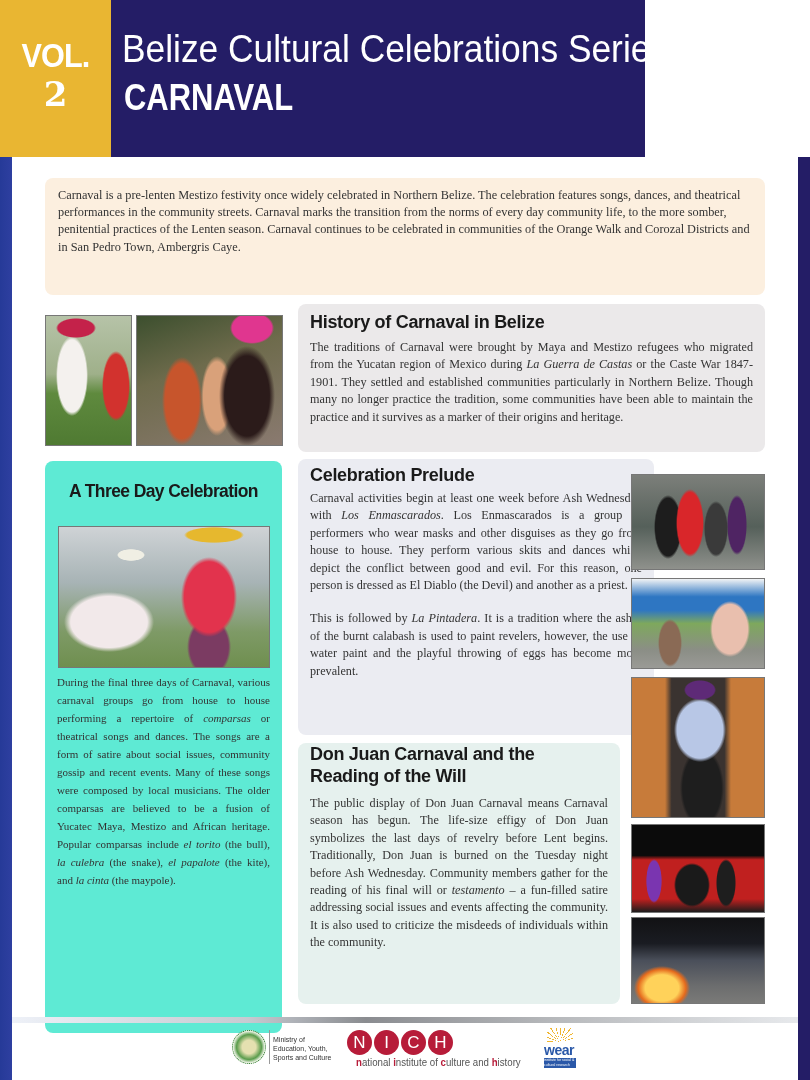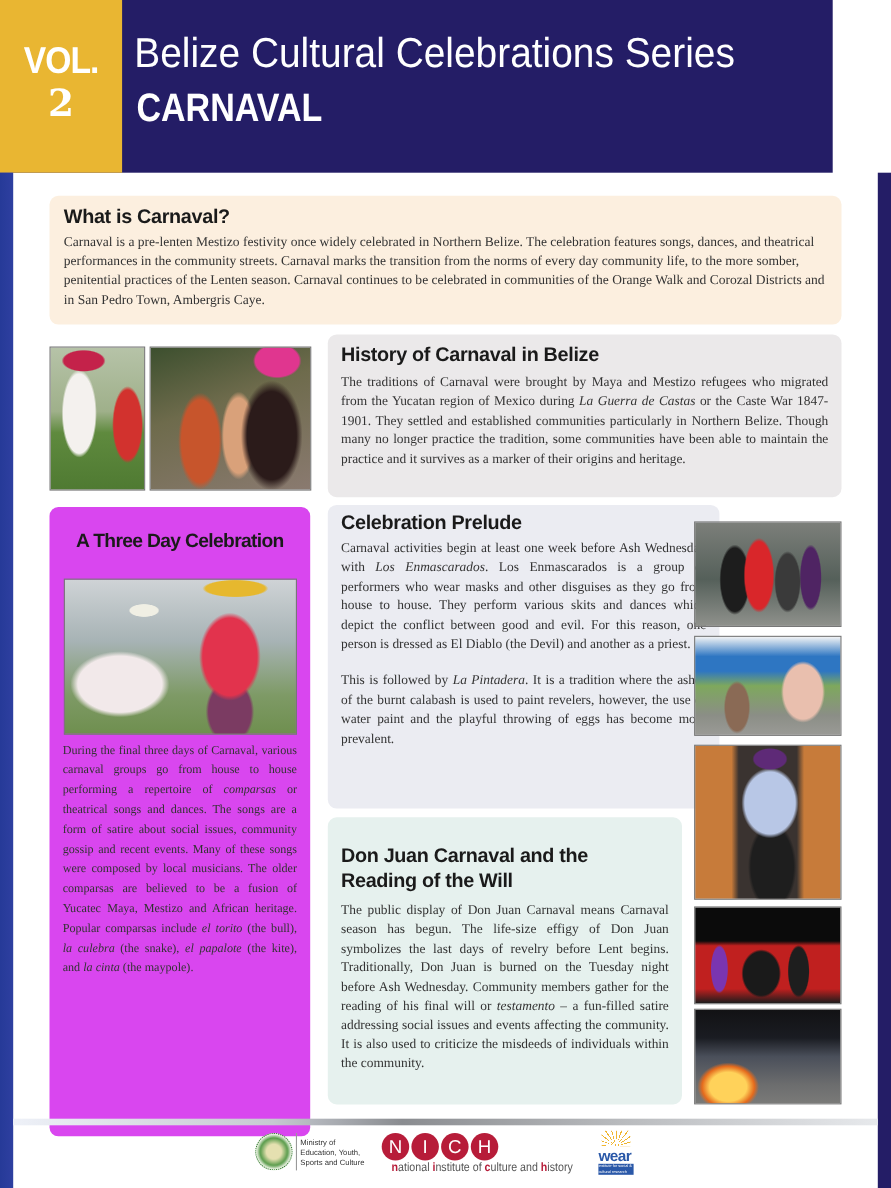--- a/index.html
+++ b/index.html
@@ -1,20 +1,20 @@
 <!DOCTYPE html>
 <html><head>
 <meta charset="utf-8">
 <style>
   * { box-sizing: border-box; margin: 0; padding: 0; }
   html, body { width: 810px; height: 1080px; overflow: hidden; background: #ffffff; }
   body { position: relative; font-family: "Liberation Sans", "DejaVu Sans", sans-serif; color: #2a2a2a; }
 
   
-  .header { position: absolute; left: 0; top: 0; width: 757px; height: 157px; background: #241d66; }
+  .header { position: absolute; left: 0; top: 0; width: 645px; height: 157px; background: #241d66; }
   .vol-box { position: absolute; left: 0; top: 0; width: 111px; height: 157px; background: #e9b632; }
   .vol-label { position: absolute; left: 0; width: 111px; top: 36px; text-align: center; color: #fff;
     font-family: "Liberation Sans", sans-serif; font-weight: 900; font-size: 34px; letter-spacing: -1px; transform: scaleX(0.9); }
   .vol-num { position: absolute; left: 0; width: 111px; top: 74px; text-align: center; color: #fff;
     font-family: "DejaVu Serif", serif; font-weight: bold; font-size: 34px; }
   .series-title { position: absolute; left: 122px; top: 28px; color: #fff; font-size: 38px; font-weight: normal;
     font-family: "Liberation Sans", sans-serif; transform: scaleX(0.93); transform-origin: left center; white-space: nowrap; }
   .volume-title { position: absolute; left: 124px; top: 77px; color: #fff; font-size: 36px; font-weight: bold;
     font-family: "Liberation Sans", sans-serif; transform: scaleX(0.86); transform-origin: left center; }
 
@@ -28,29 +28,29 @@
   .card p { font-family: Liberation Serif, serif; font-size: 12.2px; line-height: 17.4px; color: #333; text-align: justify; }
   .card p em { font-style: italic; }
 
   .what { left: 45px; top: 178px; width: 720px; height: 117px; background: #fcefdf; padding: 9px 13px; }
   .what h2 { font-size: 18px; margin-bottom: 4px; }
   .what p { font-size: 12.3px; line-height: 17.2px; text-align: left; }
 
   .history { left: 298px; top: 304px; width: 467px; height: 148px; background: #ebe9ea; padding: 8px 12px; }
   .history h2 { font-size: 18px; margin-bottom: 6px; }
 
-  .three { left: 45px; top: 461px; width: 237px; height: 572px; background: #d946ef; padding: 0 12px; }
+  .three { left: 45px; top: 461px; width: 237px; height: 572px; background: #5eead4; padding: 0 12px; }
   .three h2 { font-size: 17.5px; text-align: center; margin-top: 20px; letter-spacing: -0.6px; }
   .three p { font-size: 11px; line-height: 18px; margin-top: 14px; }
 
   .prelude { left: 298px; top: 459px; width: 356px; height: 276px; background: #ebecf2; padding: 6px 12px; }
   .prelude h2 { font-size: 18px; margin-bottom: 4px; }
   .prelude p + p { margin-top: 16px; }
 
-  .donjuan { left: 298px; top: 743px; width: 322px; height: 261px; background: #e6f1ee; padding: 24px 12px; }
+  .donjuan { left: 298px; top: 743px; width: 322px; height: 261px; background: #e6f1ee; padding: 0 12px; }
   .donjuan h2 { font-size: 18px; line-height: 22px; margin-bottom: 8px; }
 
   
   .photo { position: absolute; border: 1px solid #777; overflow: hidden; }
   .ph1 { left: 45px; top: 315px; width: 87px; height: 131px;
     background:
       radial-gradient(ellipse 20px 10px at 30px 12px, #c4224a 90%, transparent 100%),
       radial-gradient(ellipse 16px 40px at 26px 60px, #f4f1ee 90%, transparent 100%),
       radial-gradient(ellipse 14px 35px at 70px 70px, #d2322e 90%, transparent 100%),
       linear-gradient(#b6c3a8 0%, #9fb08a 45%, #5f8a3e 60%, #4f7a32 100%); }
@@ -126,21 +126,20 @@
     <div class="vol-num">2</div>
   </div>
   <div class="series-title">Belize Cultural Celebrations Series</div>
   <div class="volume-title">CARNAVAL</div>
 </div>
 
 <div class="frame-left"></div>
 <div class="frame-right"></div>
 
 <section class="card what">
-  <h2>What is Carnaval?</h2>
   <p>Carnaval is a pre-lenten Mestizo festivity once widely celebrated in Northern Belize. The celebration features songs, dances, and theatrical performances in the community streets. Carnaval marks the transition from the norms of every day community life, to the more somber, penitential practices of the Lenten season.  Carnaval continues to be celebrated in communities of the Orange Walk and Corozal Districts and in San Pedro Town, Ambergris Caye.</p>
 </section>
 
 <div class="photo ph1"></div>
 <div class="photo ph2"></div>
 
 <section class="card history">
   <h2>History of Carnaval in Belize</h2>
   <p><span>The traditions of Carnaval were brought by Maya and Mestizo refugees who migrated from the Yucatan region of Mexico during </span><em>La Guerra de Castas</em><span> or the Caste War 1847-1901. They settled and established communities particularly in Northern Belize. Though many no longer practice the tradition, some communities have been able to maintain the practice and it survives as a marker of their origins and heritage.</span></p>
 </section>

